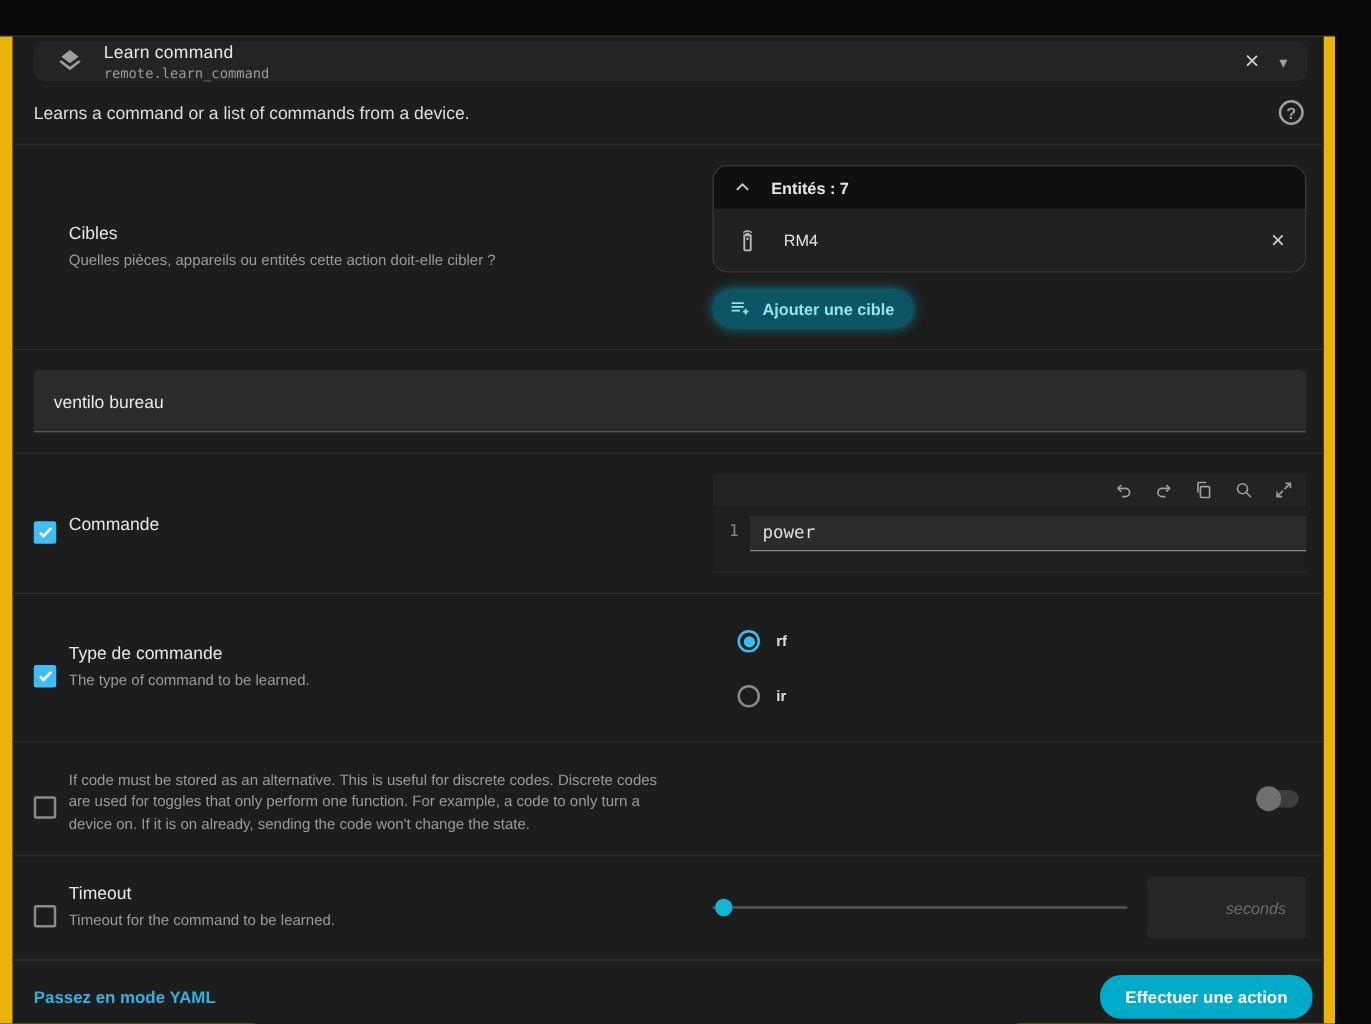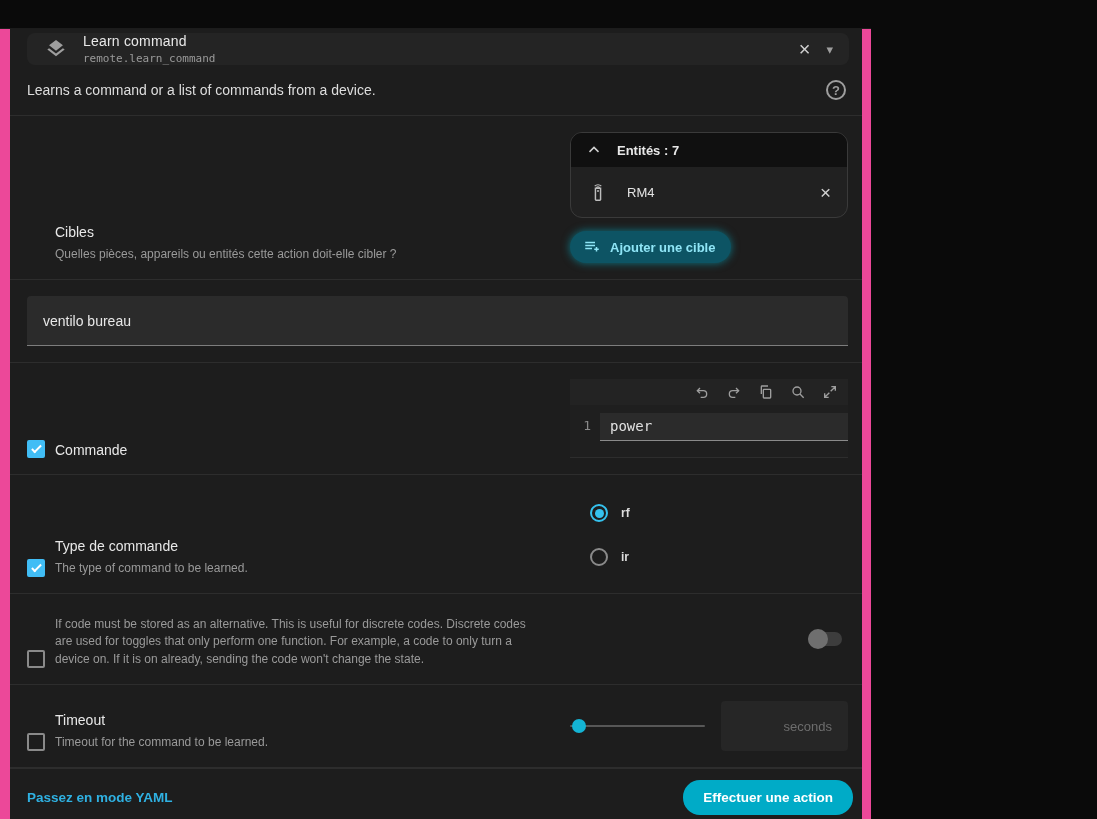--- a/index.html
+++ b/index.html
@@ -1,17 +1,17 @@
 <!DOCTYPE html>
 <html><head>
 <meta charset="utf-8">
 <style>
   * { box-sizing: border-box; margin: 0; padding: 0; }
   html, body { background: #0a0a0a; font-family: "Liberation Sans", sans-serif; }
-  .page { position: relative; width: 871px; height: 819px; background: #ec4899; overflow: hidden; }
+  .page { position: relative; width: 1068px; height: 819px; background: #eab308; overflow: hidden; }
   .topbar { height: 29px; background: #0a0a0a; border-bottom: 1px solid #1c1c1c; }
   .dialog { position: absolute; top: 29px; left: 10px; right: 9px; bottom: 0; background: #1d1d1d; display: flex; flex-direction: column; }
 
   
   .header-box { margin: 4px 13px 0 17px; height: 52px; background: #242424; border-radius: 8px; display: flex; align-items: center; padding: 0 16px; }
   .service-icon { width: 26px; height: 26px; color: #9e9e9e; margin-right: 14px; flex: 0 0 auto; }
   .service-icon svg { width: 100%; height: 100%; }
   .titles { display: flex; flex-direction: column; gap: 3px; }
   .dlg-title { font-size: 14px; color: #e8e8e8; font-weight: 500; letter-spacing: .2px; }
   .service-id { font-family: "DejaVu Sans Mono", monospace; font-size: 11px; color: #9a9a9a; }
@@ -19,21 +19,21 @@
   .close-x { font-size: 20px; color: #d0d0d0; line-height: 1; cursor: pointer; }
   .caret { font-size: 13px; color: #9e9e9e; cursor: pointer; }
 
   
   .desc-row { display: flex; align-items: center; justify-content: space-between; padding: 15px 16px 15px 17px; border-bottom: 1px solid #2d2d2d; }
   .desc-text { font-size: 14px; color: #dedede; }
   .help-icon { width: 20px; height: 20px; border: 2px solid #9e9e9e; border-radius: 50%; color: #9e9e9e; font-size: 13px; font-weight: 700; display: flex; align-items: center; justify-content: center; cursor: pointer; }
 
   
   .row { display: flex; padding: 16px 14px 16px 17px; border-bottom: 1px solid #2d2d2d; }
-  .left { flex: 0 0 509px; margin-right: 34px; display: flex; align-items: flex-end; }
+  .left { flex: 0 0 509px; margin-right: 34px; display: flex; align-items: center; }
   .right { flex: 1; min-width: 0; }
   .label-block .label { font-size: 14px; color: #e8e8e8; font-weight: 500; }
   .label-block .sub { font-size: 12px; color: #9a9a9a; margin-top: 6px; line-height: 1.45; }
   .no-checkbox .label-block { margin-left: 28px; }
 
   
   .checkbox { width: 18px; height: 18px; border-radius: 2px; margin: 14px 10px 0 0; flex: 0 0 auto; border: 2px solid #8a8a8a; background: transparent; cursor: pointer; display: flex; align-items: center; justify-content: center; }
   .checkbox.checked { background: #41bdf5; border-color: #41bdf5; }
   .checkbox .check { width: 5px; height: 10px; border-right: 2px solid #fff; border-bottom: 2px solid #fff; transform: rotate(45deg); margin-top: -2px; }
 
@@ -72,21 +72,21 @@
   .radio.selected { border-color: #35c2ee; }
   .radio.selected::after { content: ""; width: 9px; height: 9px; border-radius: 50%; background: #35c2ee; }
   .radio-label { margin-left: 13px; font-size: 12px; font-weight: 600; color: #dedede; }
 
   
   .toggle-wrap { display: flex; justify-content: flex-end; align-items: center; height: 100%; padding-right: 6px; }
   .toggle { position: relative; width: 34px; height: 14px; border-radius: 7px; background: #3d3d3d; cursor: pointer; }
   .toggle .knob { position: absolute; top: 50%; left: 0; transform: translateY(-50%); width: 20px; height: 20px; border-radius: 50%; background: #6f6f6f; }
 
   
-  .timeout-right { display: flex; align-items: flex-end; }
+  .timeout-right { display: flex; align-items: flex-end; font-style: italic; }
   .slider { position: relative; flex: 1; height: 50px; display: flex; align-items: center; margin-right: 16px; cursor: pointer; }
   .slider-track { width: 100%; height: 2px; background: #575757; border-radius: 1px; }
   .slider-thumb { position: absolute; left: 2px; top: 50%; transform: translateY(-50%); width: 14px; height: 14px; border-radius: 50%; background: #14b4d4; }
   .unit-field { flex: 0 0 127px; height: 50px; background: #262626; border-radius: 4px; display: flex; align-items: center; justify-content: flex-end; padding: 0 16px; color: #6d6d6d; font-size: 13px; cursor: text; }
 
   
   .footer { margin-top: auto; border-top: 1px solid #2d2d2d; padding: 11px 9px 11px 17px; display: flex; align-items: center; justify-content: space-between; }
   .yaml-link { color: #2fb1e2; font-size: 13.5px; font-weight: 700; cursor: pointer; }
   .action-button { background: #00abc7; border: none; border-radius: 17px; padding: 10px 20px; color: #ffffff; font-family: inherit; font-size: 13.5px; font-weight: 700; cursor: pointer; }
 </style>

